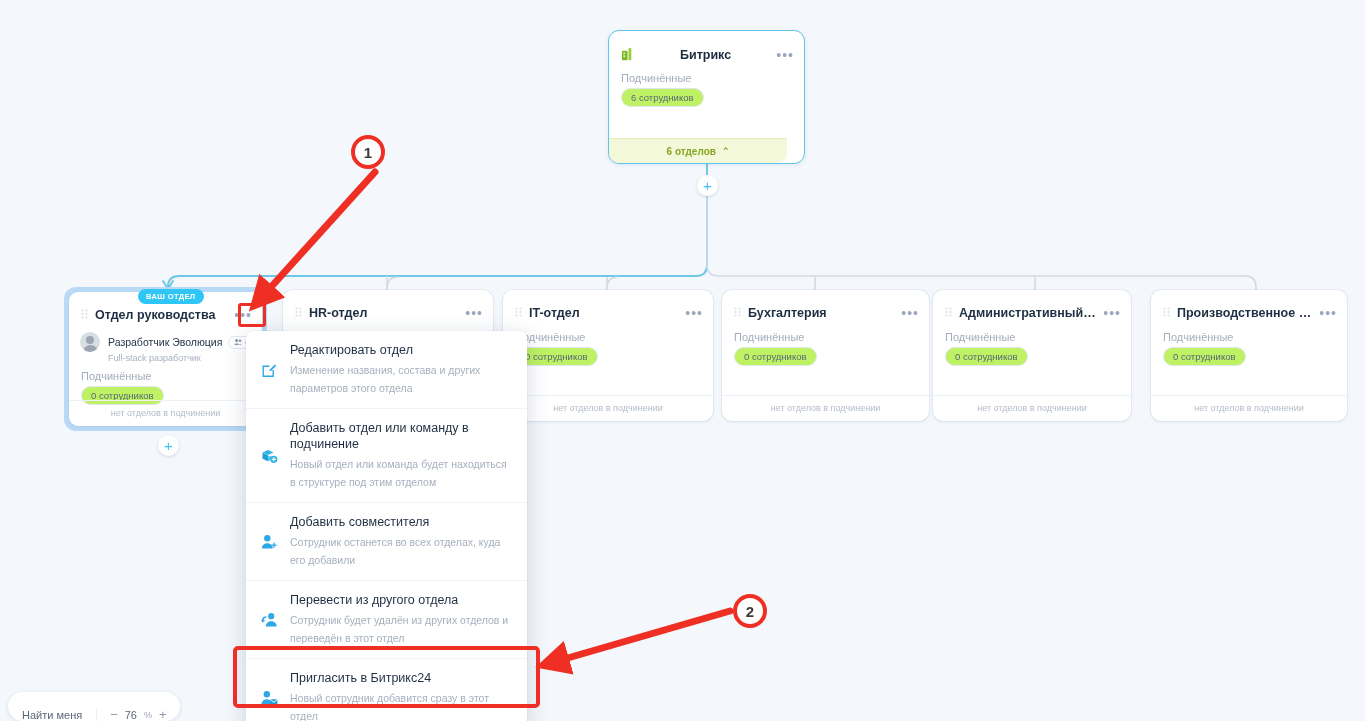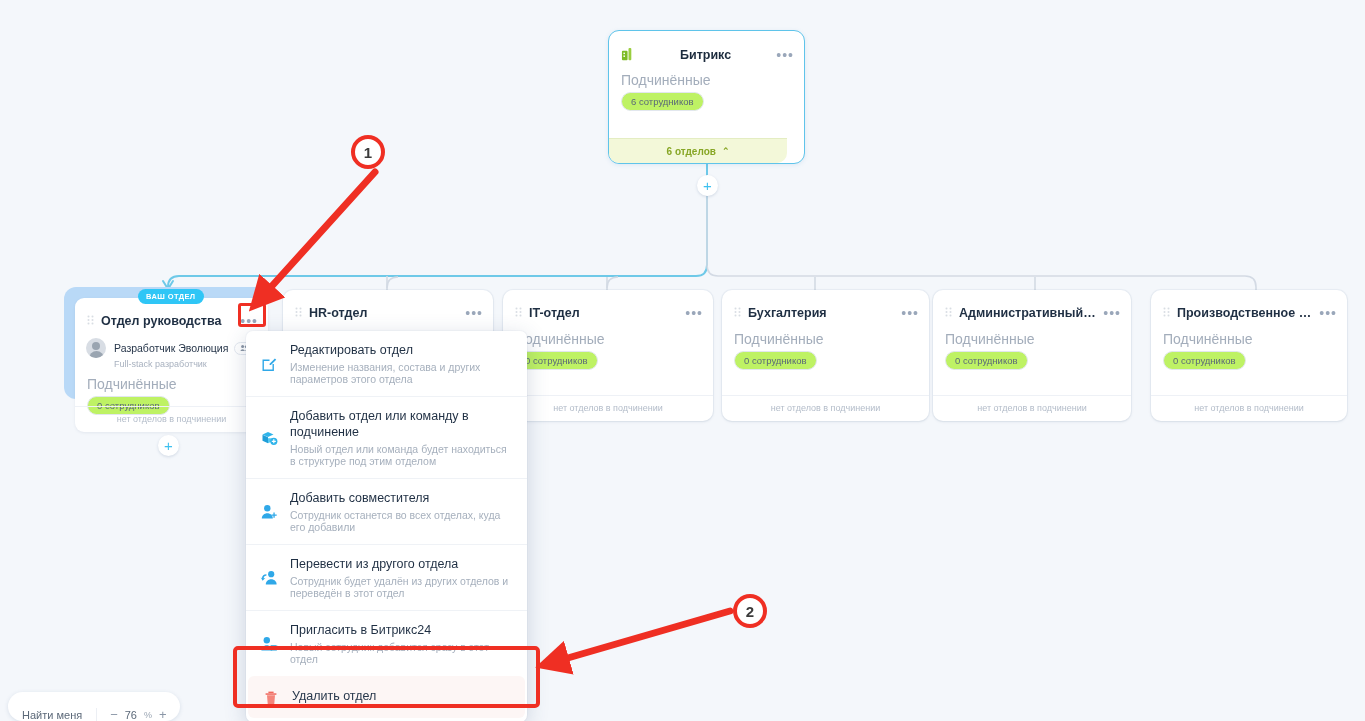--- a/index.html
+++ b/index.html
@@ -30,21 +30,21 @@
     width: 7px; height: 12px; margin-right: 7px; flex: none;
     opacity: .45;
   }
   .card-title {
     font-size: 12.5px; color: #1f2f43; font-weight: 600;
     white-space: nowrap; overflow: hidden; text-overflow: ellipsis;
     flex: 1 1 auto;
   }
   .dots { margin-left: 6px; color: #9aa7ba; font-size: 14px; line-height: 8px;
           letter-spacing: 1px; flex: none; cursor: pointer; }
-  .sub-label { font-size: 14px; color: #a3adbb; padding: 7px 12px 3px 12px; }
+  .sub-label { font-size: 11px; color: #a3adbb; padding: 7px 12px 3px 12px; }
   .chip {
     display: inline-block; margin: 0 12px;
     font-size: 9.5px; color: #5a6878;
     border: 1px solid #e2e7ee; border-radius: 11px;
     padding: 3px 9px; background: #bef264;
   }
   .card-foot {
     position: absolute; left: 0; right: 0; bottom: 0;
     border-top: 1px solid #eef1f6;
     text-align: center; font-size: 9px; color: #b3bcc9;
@@ -64,22 +64,22 @@
     position: absolute; left: 0; right: 17px; bottom: 0; height: 25px;
     background: #f3f8d9; border-top: 1px solid #e4edc2;
     border-radius: 0 0 10px 10px;
     display: flex; align-items: center; justify-content: center;
     font-size: 10px; font-weight: 700; color: #87a625; cursor: pointer;
   }
   #root-foot .caret { margin-left: 6px; font-size: 9px; }
 
   
   #dept0-wrap {
-    position: absolute; left: 64px; top: 287px; width: 203px; height: 112px;
-    background: #b9d9f7; border-radius: 12px; padding: 11px;
+    position: absolute; left: 64px; top: 287px; width: 203px; height: 144px;
+    background: #b9d9f7; border-radius: 12px; padding: 5px;
   }
   #dept0 {
     position: relative; left: 0; top: 0; width: 193px; height: 134px;
     border-radius: 9px;
     box-shadow: 0 1px 3px rgba(80,100,130,.10);
   }
   #your-badge {
     position: absolute; left: 138px; top: 289px;
     background: #2fc6f6; color: #fff; font-size: 7.5px; font-weight: 700;
     letter-spacing: .4px; border-radius: 9px; padding: 3px 8px 3px 8px;
@@ -115,21 +115,21 @@
   #ctx-menu {
     position: absolute; left: 246px; top: 331px; width: 281px;
     background: #fff; border-radius: 7px;
     box-shadow: 0 5px 22px rgba(45,70,110,.20), 0 0 0 1px rgba(130,150,180,.06);
     z-index: 20; overflow: hidden; padding-bottom: 4px;
   }
   .mi { display: flex; padding: 11px 14px 11px 14px; cursor: pointer; }
   .mi + .mi { border-top: 1px solid #eff2f6; }
   .mi-icon { width: 18px; flex: none; margin-right: 12px; padding-top: 1px; }
   .mi-title { font-size: 12.5px; color: #1f2f43; line-height: 16px; }
-  .mi-desc  { font-size: 10.5px; color: #a6b0bd; line-height: 12px; margin-top: 3px; }
+  .mi-desc  { font-size: 10.5px; color: #a6b0bd; line-height: 18px; margin-top: 3px; }
   .mi-danger .mi-title { color: #28384c; }
   #mi-delete { background: #fdf6f5; border-radius: 6px; margin: 0 2px; border-top-color: transparent; }
 
   
   .pin {
     position: absolute; width: 34px; height: 34px; border-radius: 50%;
     background: #fff; border: 4px solid #ef2f23;
     display: flex; align-items: center; justify-content: center;
     font-size: 15px; font-weight: 700; color: #3b3b3b; z-index: 40;
   }

